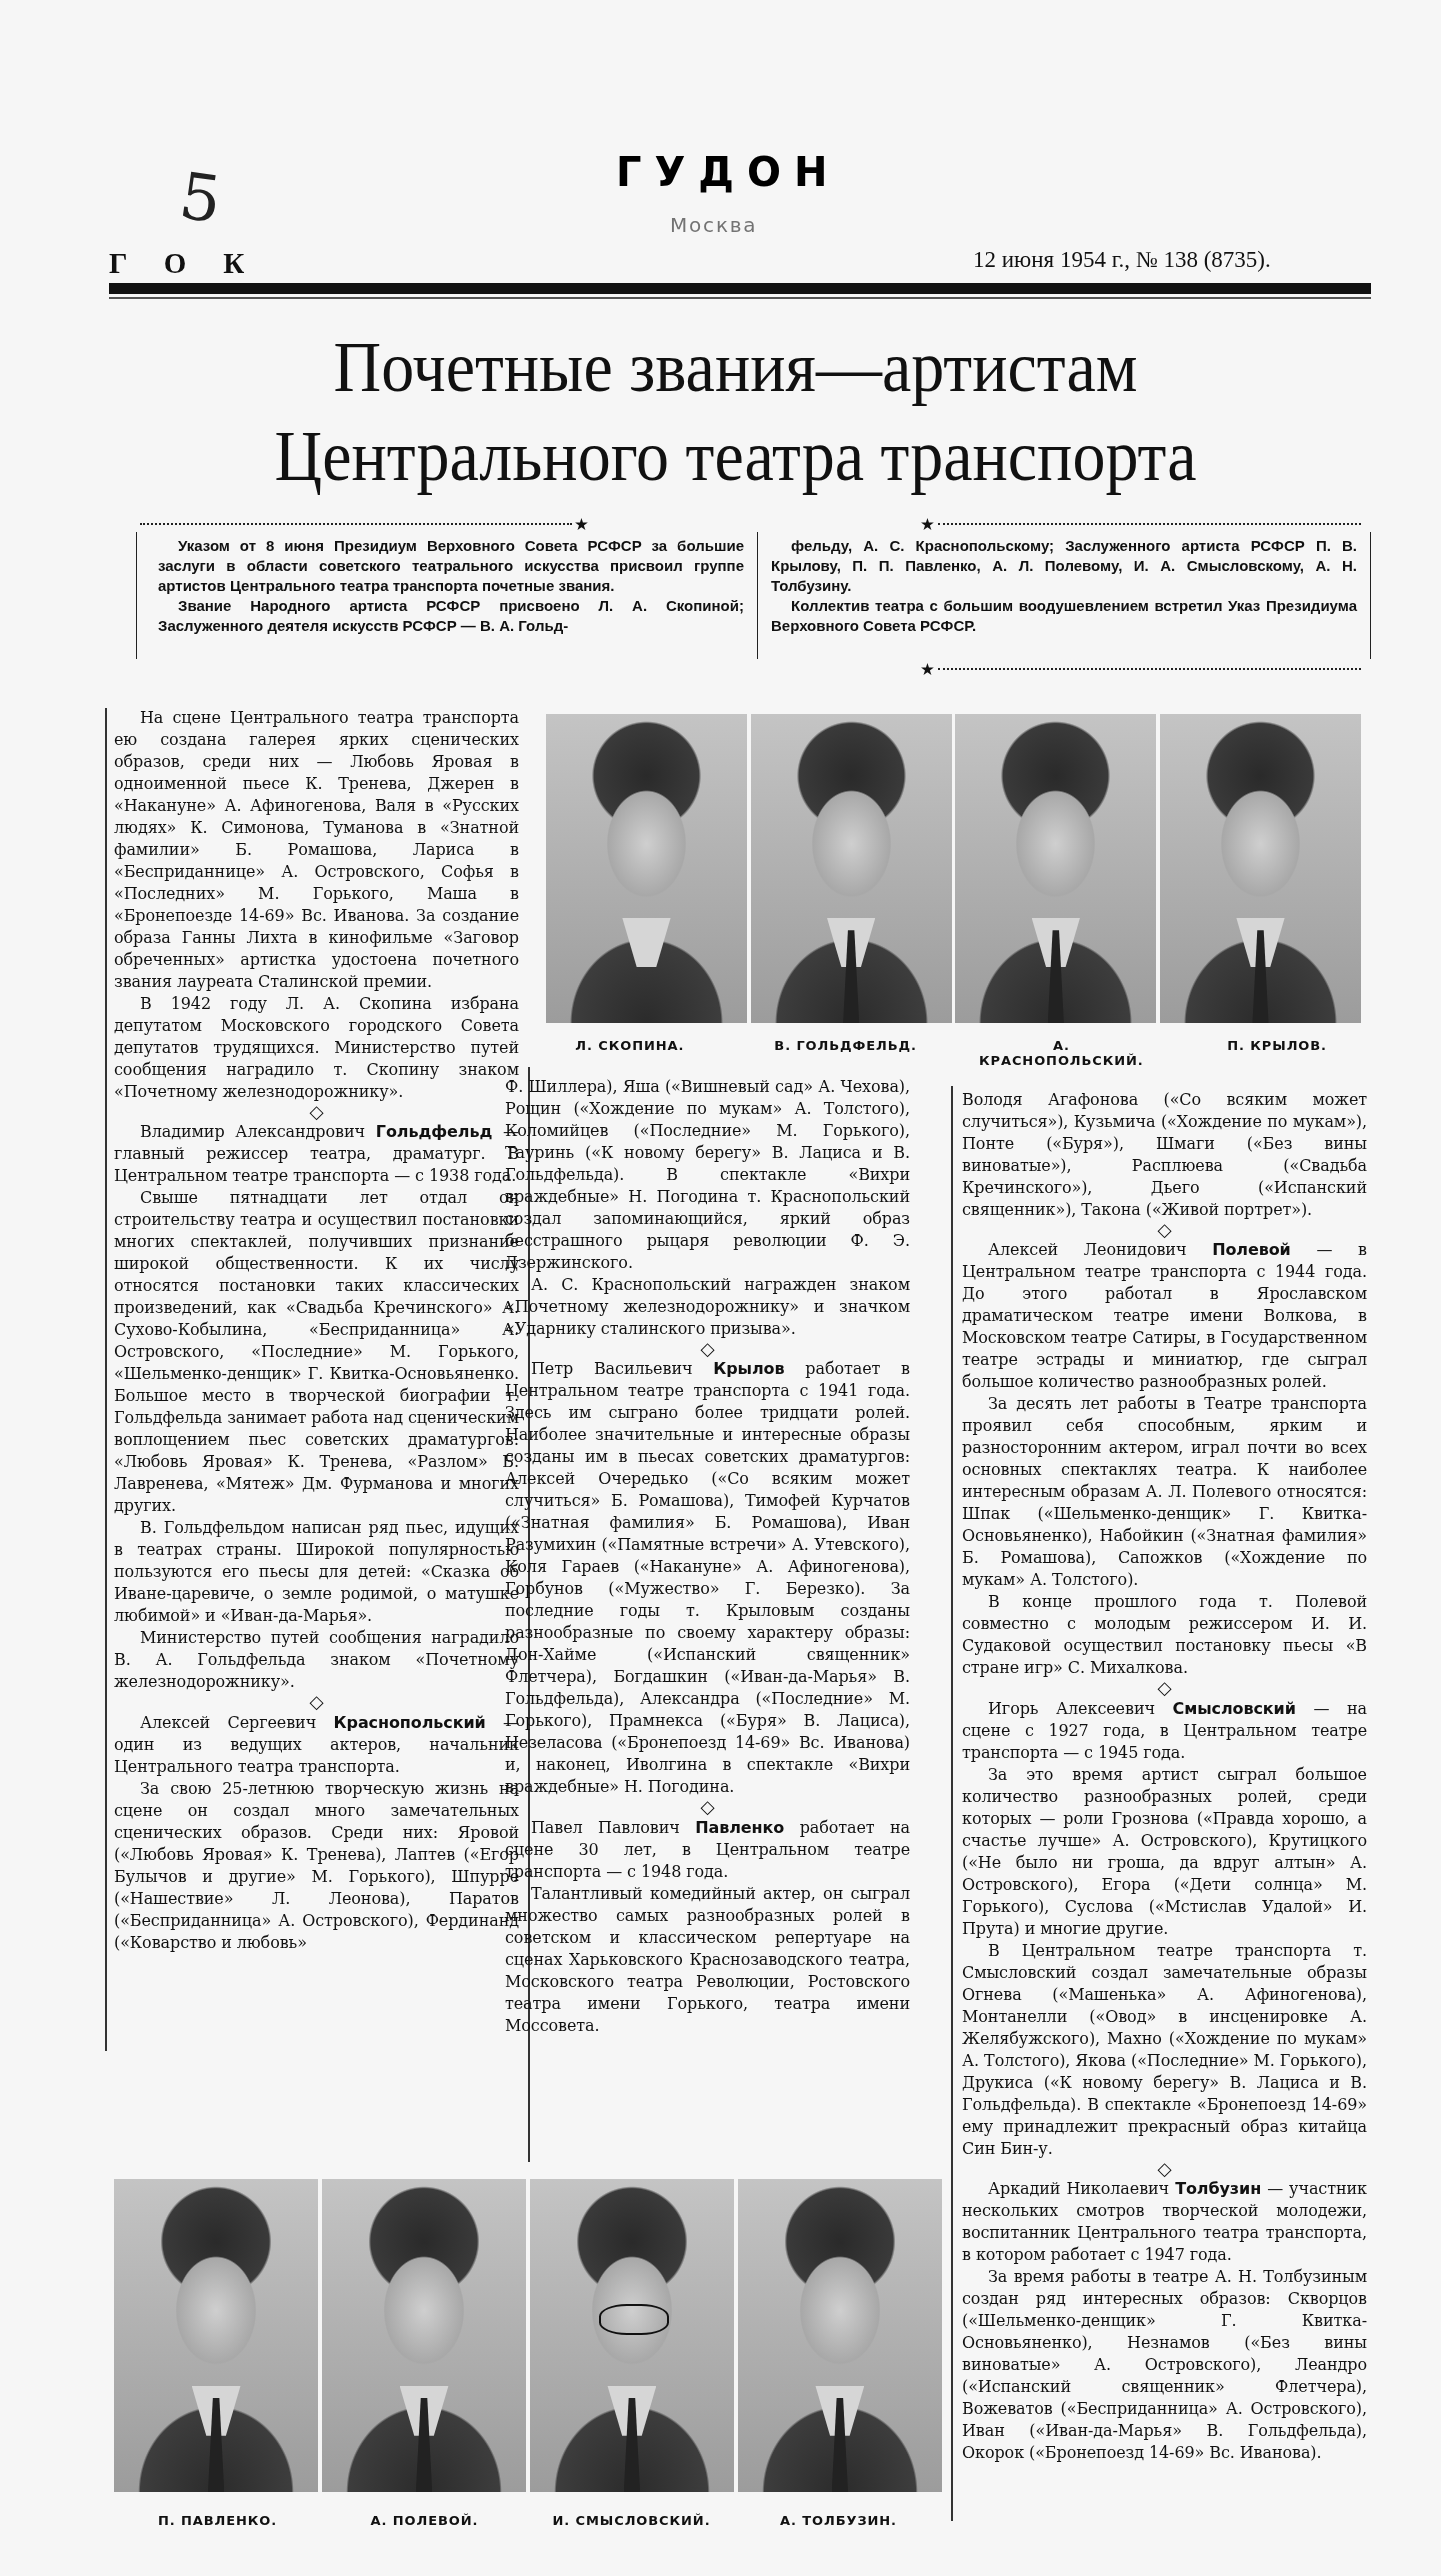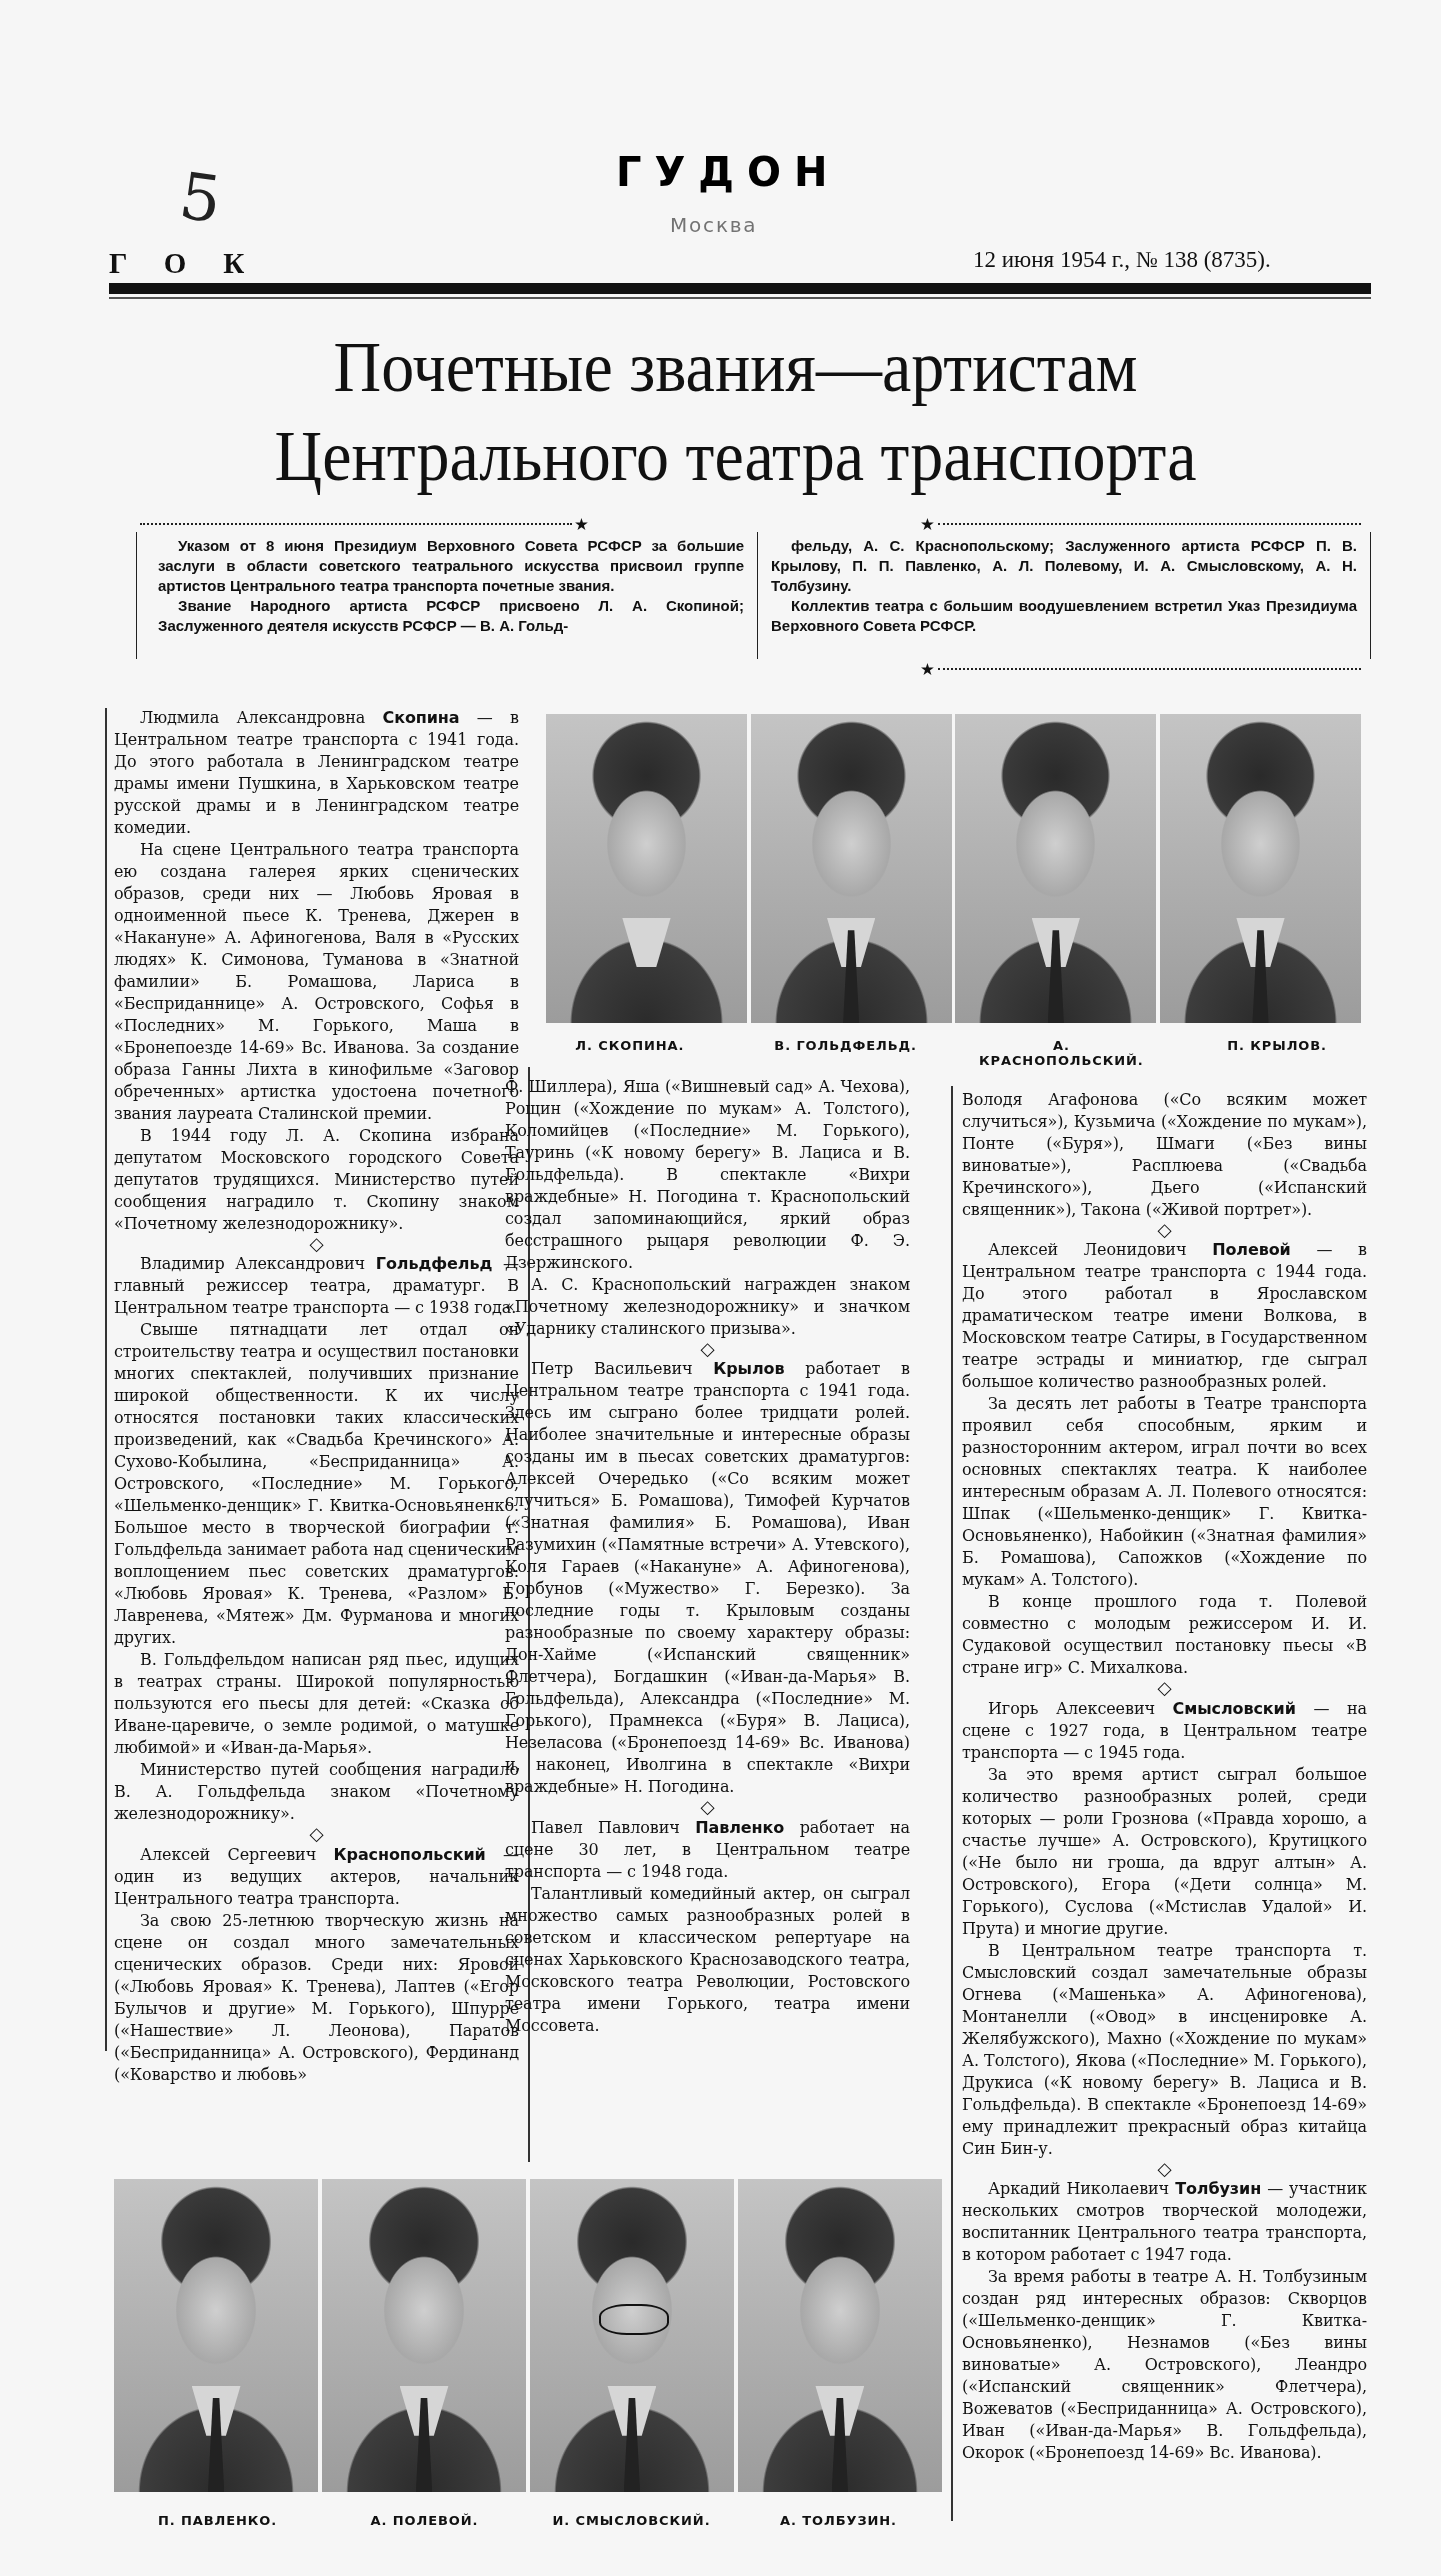--- a/index.html
+++ b/index.html
@@ -108,23 +108,22 @@
   <span>В. ГОЛЬДФЕЛЬД.</span>
   <span>А. КРАСНОПОЛЬСКИЙ.</span>
   <span>П. КРЫЛОВ.</span>
 </div>
 
 <div class="vrule" style="left:105px;top:708px;height:1343px;"></div>
 <div class="vrule" style="left:528px;top:1067px;height:1095px;"></div>
 <div class="vrule" style="left:951px;top:1086px;height:1435px;"></div>
 
 <div class="col" style="left:114px;top:707px;width:405px;">
-  <p><span>Людмила Александровна</span> <span class="surname">Скопина</span><span> — в Центральном театре транспорта с 1941 года. До этого работала в Ленинградском театре драмы имени Пушкина, в Харьковском театре русской драмы и в Ленинградском театре комедии.</span></p>
   <p>На сцене Центрального театра транспорта ею создана галерея ярких сценических образов, среди них — Любовь Яровая в одноименной пьесе К. Тренева, Джерен в «Накануне» А. Афиногенова, Валя в «Русских людях» К. Симонова, Туманова в «Знатной фамилии» Б. Ромашова, Лариса в «Бесприданнице» А. Островского, Софья в «Последних» М. Горького, Маша в «Бронепоезде 14-69» Вс. Иванова. За создание образа Ганны Лихта в кинофильме «Заговор обреченных» артистка удостоена почетного звания лауреата Сталинской премии.</p>
-  <p>В 1944 году Л. А. Скопина избрана депутатом Московского городского Совета депутатов трудящихся. Министерство путей сообщения наградило т. Скопину знаком «Почетному железнодорожнику».</p>
+  <p>В 1942 году Л. А. Скопина избрана депутатом Московского городского Совета депутатов трудящихся. Министерство путей сообщения наградило т. Скопину знаком «Почетному железнодорожнику».</p>
   <p class="sep">◇</p>
   <p><span>Владимир Александрович</span> <span class="surname">Гольдфельд</span><span> — главный режиссер театра, драматург. В Центральном театре транспорта — с 1938 года.</span></p>
   <p>Свыше пятнадцати лет отдал он строительству театра и осуществил постановки многих спектаклей, получивших признание широкой общественности. К их числу относятся постановки таких классических произведений, как «Свадьба Кречинского» А. Сухово-Кобылина, «Бесприданница» А. Островского, «Последние» М. Горького, «Шельменко-денщик» Г. Квитка-Основьяненко. Большое место в творческой биографии т. Гольдфельда занимает работа над сценическим воплощением пьес советских драматургов: «Любовь Яровая» К. Тренева, «Разлом» Б. Лавренева, «Мятеж» Дм. Фурманова и многих других.</p>
   <p>В. Гольдфельдом написан ряд пьес, идущих в театрах страны. Широкой популярностью пользуются его пьесы для детей: «Сказка об Иване-царевиче, о земле родимой, о матушке любимой» и «Иван-да-Марья».</p>
   <p>Министерство путей сообщения наградило В. А. Гольдфельда знаком «Почетному железнодорожнику».</p>
   <p class="sep">◇</p>
   <p><span>Алексей Сергеевич</span> <span class="surname">Краснопольский</span><span> — один из ведущих актеров, начальник Центрального театра транспорта.</span></p>
   <p>За свою 25-летнюю творческую жизнь на сцене он создал много замечательных сценических образов. Среди них: Яровой («Любовь Яровая» К. Тренева), Лаптев («Егор Булычов и другие» М. Горького), Шпурре («Нашествие» Л. Леонова), Паратов («Бесприданница» А. Островского), Фердинанд («Коварство и любовь»</p>
 </div>
 

